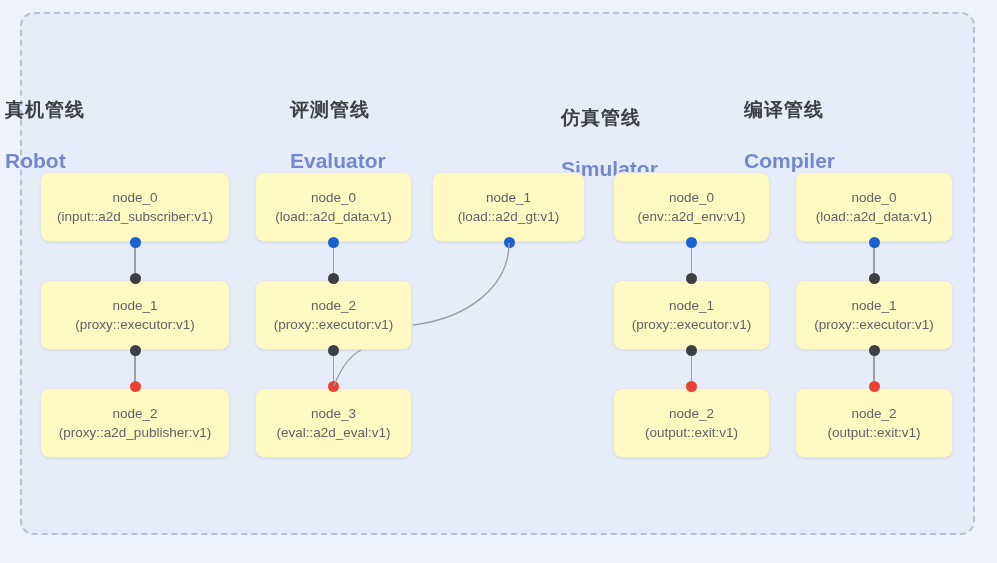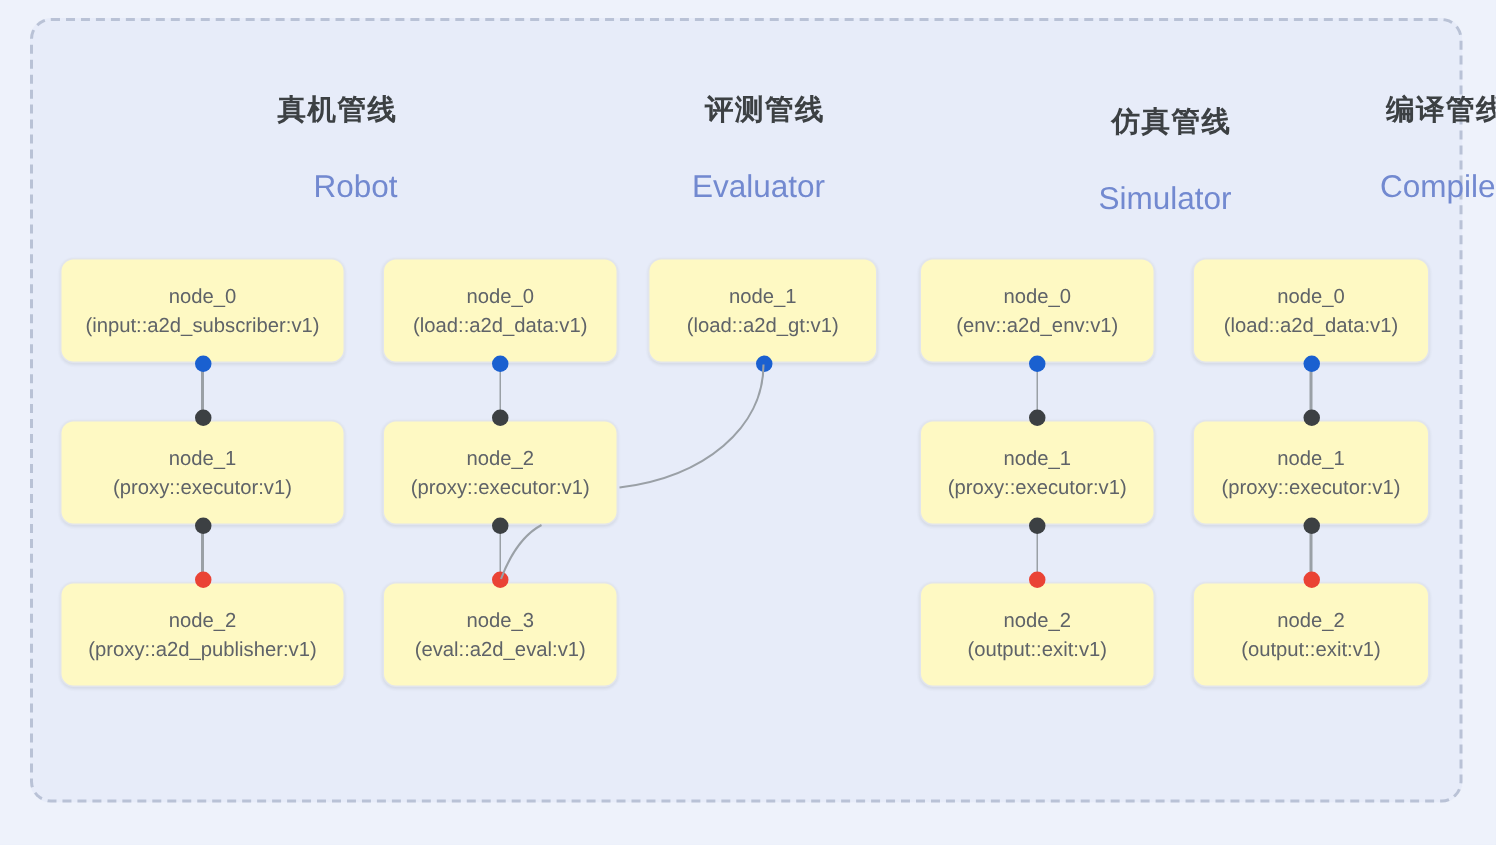--- a/index.html
+++ b/index.html
@@ -26,34 +26,35 @@
     width: 955px;
     height: 523px;
     background: #e7ecf9;
     border: 2px dashed #b9c2d6;
     border-radius: 14px;
   }
 
   
   .col-header {
     position: absolute;
-    text-align: right;
+    text-align: left;
     width: 260px;
+    margin-top: 36px;
   }
   .col-header .zh {
     font-size: 19px;
     font-weight: bold;
     color: #3c4043;
     letter-spacing: 1px;
     line-height: 24px;
   }
   .col-header .en {
     margin-top: 26px;
     font-size: 21px;
-    font-weight: 400;
+    font-weight: 700;
     color: #7289d0;
     line-height: 26px;
   }
 
   
   .node {
     position: absolute;
     background: #fef9c3;
     border: 1px solid #e2e5ec;
     border-radius: 9px;

